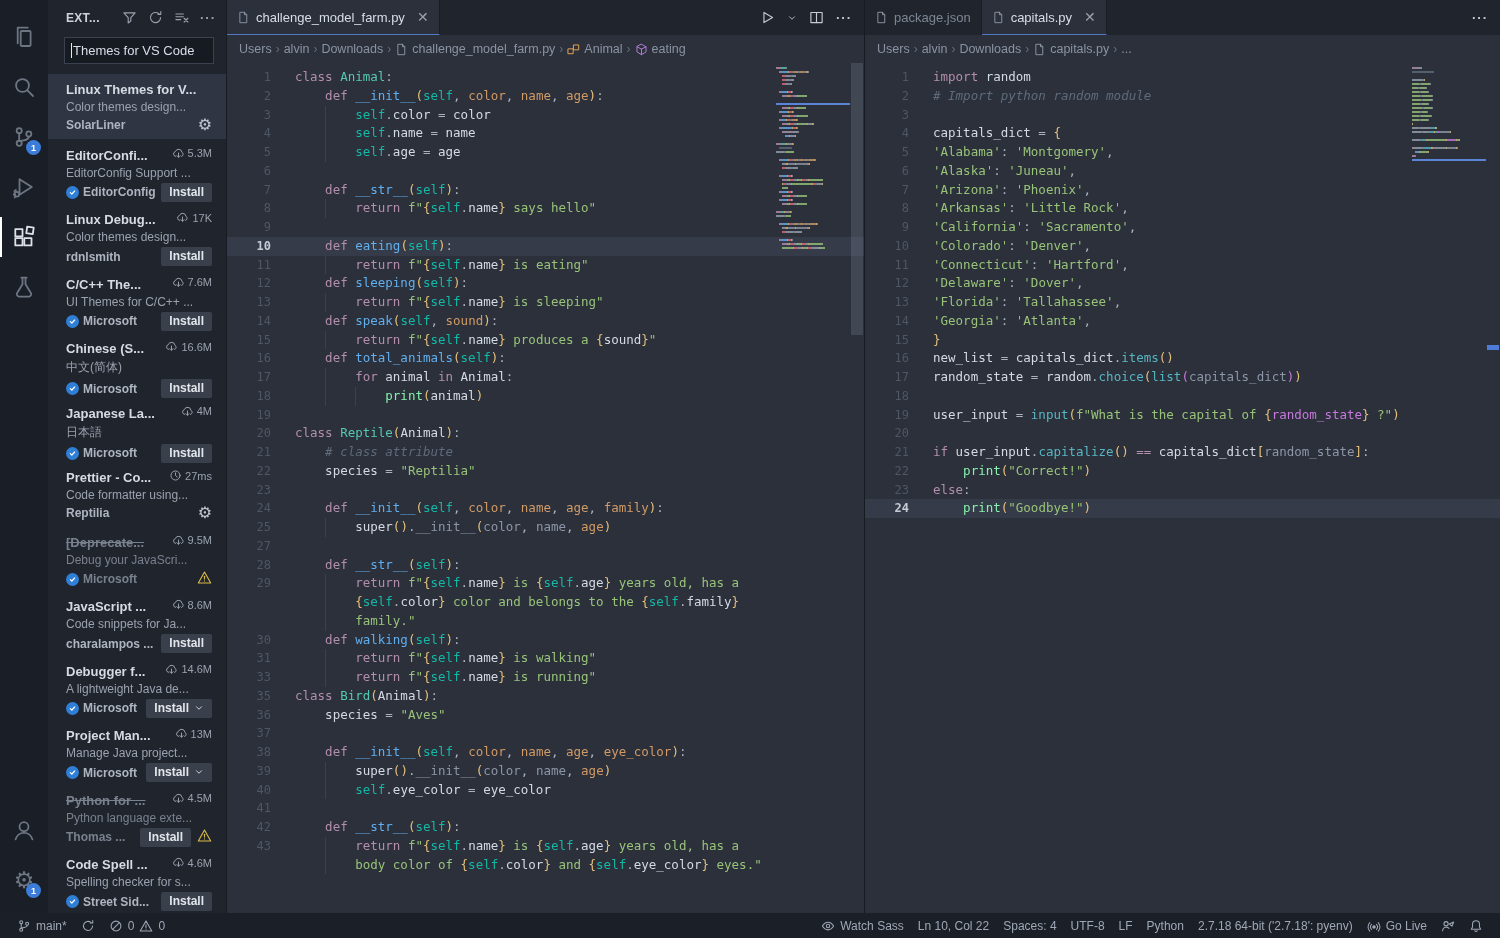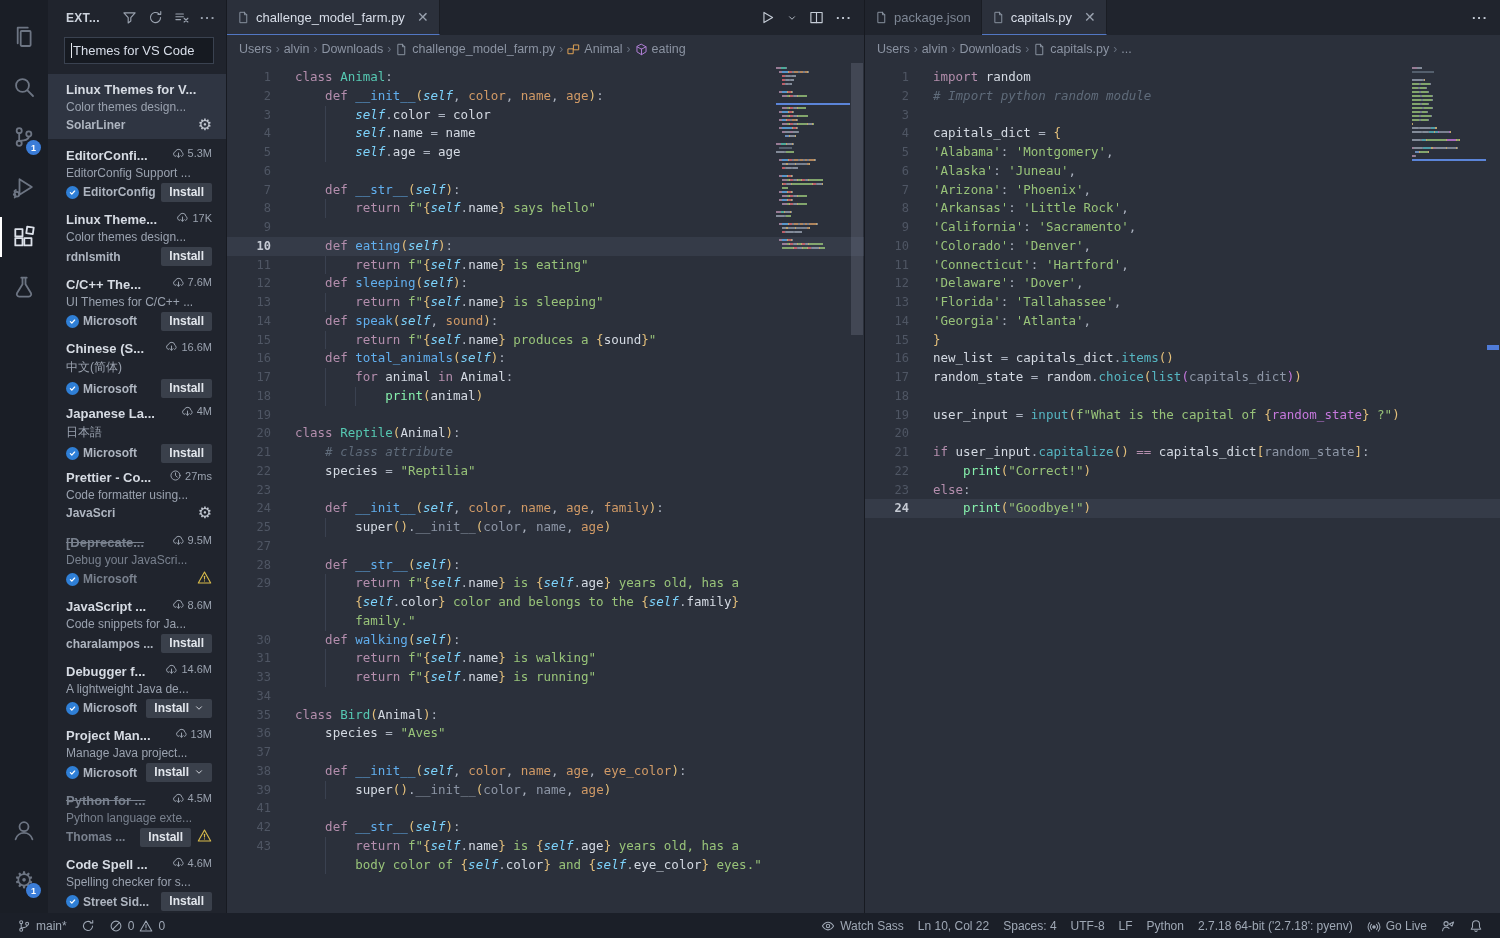--- a/index.html
+++ b/index.html
@@ -74,21 +74,21 @@
   .editor { position:relative; flex:1; overflow:hidden; }
   .code { position:absolute; left:0; top:5px; right:0; font-family:"DejaVu Sans Mono","Liberation Mono",monospace;
           font-size:12.5px; line-height:18.75px; }
   .row { display:flex; height:18.75px; white-space:pre; }
   .row.hl { background:#353b48; }
   .ln { flex:0 0 44px; text-align:right; color:#4f5664; font-size:12px; user-select:none; }
   .row.hl .ln { color:#c6cbd4; font-weight:bold; }
   .lc { flex:1; padding-left:24px; position:relative; overflow:hidden; }
   .guide { position:absolute; top:0; bottom:0; width:1px; background:#3a4150; }
   .tk-kw{color:#b48ead} .tk-cls{color:#56c8b2} .tk-fn{color:#61afef} .tk-call{color:#56b6c2}
-  .tk-blt{color:#86efac} .tk-slf{color:#7dd3fc;font-style:italic} .tk-par{color:#d19a66}
+  .tk-blt{color:#86efac} .tk-slf{color:#14b8a6;} .tk-par{color:#d19a66}
   .tk-str{color:#98c379} .tk-brc{color:#e5c07b} .tk-brc2{color:#c678dd} .tk-pln{color:#d4dae3}
   .tk-pun{color:#abb2bf} .tk-com{color:#5f6b7a;font-style:italic} .tk-dim{color:#8d96a6} .tk-mag{color:#c678dd}
 
   .minimap { position:absolute; top:4px; right:14px; width:74px; overflow:hidden; }
   .mini-row { height:3px; margin-bottom:1px; white-space:nowrap; position:relative;}
   .mini-seg { display:inline-block; height:2px; vertical-align:top; opacity:.8; }
   .mini-hl { position:absolute; left:-4px; right:-4px; top:0; height:2px; background:#5b84d8; opacity:1;}
   .vscroll { position:absolute; top:0; right:0; width:14px; bottom:0; }
   .vthumb { position:absolute; top:0; left:1px; width:12px; background:rgba(125,134,150,.28); }
   .ruler-mark { position:absolute; width:12px; height:5px; background:#4f7bd8; right:1px; }
@@ -243,21 +243,21 @@
             </span>
             <span class="ext-actions">
               <span class="install-btn">
                 <span>Install</span>
               </span>
             </span>
           </div>
         </div>
         <div class="ext-item">
           <div class="ext-l1">
-            <span class="ext-name">Linux Theme...</span>
+            <span class="ext-name">Linux Debug...</span>
             <span class="ext-stat">
               <span style="display: inline-flex;">
                 <svg viewBox="0 0 16 16" fill="none" stroke="currentColor" stroke-width="1.2" stroke-linecap="round" stroke-linejoin="round">
                   <path d="M4.6 11.6a3 3 0 0 1-.4-5.9A4.1 4.1 0 0 1 12.2 6.6a2.7 2.7 0 0 1-.4 5"></path>
                   <path d="M8 7.4v5.2M6 10.6l2 2 2-2"></path>
                 </svg>
               </span>
               <span>17K</span>
             </span>
           </div>
@@ -372,21 +372,21 @@
                   <circle cx="8" cy="8" r="5.6"></circle>
                   <path d="M8 4.8V8l2.2 2"></path>
                 </svg>
               </span>
               <span>27ms</span>
             </span>
           </div>
           <div class="ext-desc">Code formatter using...</div>
           <div class="ext-l3">
             <span class="ext-author">
-              <span>JavaScri</span>
+              <span>Reptilia</span>
             </span>
             <span class="ext-actions">
               <span class="mgear">⚙</span>
             </span>
           </div>
         </div>
         <div class="ext-item">
           <div class="ext-l1">
             <span class="ext-name deprecated">[Deprecate...</span>
             <span class="ext-stat">
@@ -677,26 +677,26 @@
           <div class="row"><span class="ln">24</span><span class="lc"><span class="tk-pln">    </span><span class="tk-kw">def </span><span class="tk-fn">__init__</span><span class="tk-brc">(</span><span class="tk-slf">self</span><span class="tk-pun">, </span><span class="tk-par">color</span><span class="tk-pun">, </span><span class="tk-par">name</span><span class="tk-pun">, </span><span class="tk-par">age</span><span class="tk-pun">, </span><span class="tk-par">family</span><span class="tk-brc">)</span><span class="tk-pun">:</span></span></div>
           <div class="row"><span class="ln">25</span><span class="lc"><span class="guide" style="left: calc(4ch + 24px);"></span><span class="tk-pln">        </span><span class="tk-pln">super</span><span class="tk-brc">()</span><span class="tk-pun">.</span><span class="tk-dim">__init__</span><span class="tk-brc">(</span><span class="tk-dim">color</span><span class="tk-pun">, </span><span class="tk-dim">name</span><span class="tk-pun">, </span><span class="tk-par">age</span><span class="tk-brc">)</span></span></div>
           <div class="row"><span class="ln">27</span><span class="lc"></span></div>
           <div class="row"><span class="ln">28</span><span class="lc"><span class="tk-pln">    </span><span class="tk-kw">def </span><span class="tk-fn">__str__</span><span class="tk-brc">(</span><span class="tk-slf">self</span><span class="tk-brc">)</span><span class="tk-pun">:</span></span></div>
           <div class="row"><span class="ln">29</span><span class="lc"><span class="guide" style="left: calc(4ch + 24px);"></span><span class="tk-pln">        </span><span class="tk-kw">return </span><span class="tk-str">f"</span><span class="tk-brc">{</span><span class="tk-slf">self</span><span class="tk-pun">.</span><span class="tk-pln">name</span><span class="tk-brc">}</span><span class="tk-str"> is </span><span class="tk-brc">{</span><span class="tk-slf">self</span><span class="tk-pun">.</span><span class="tk-pln">age</span><span class="tk-brc">}</span><span class="tk-str"> years old, has a </span></span></div>
           <div class="row"><span class="ln"></span><span class="lc"><span class="guide" style="left: calc(4ch + 24px);"></span><span class="tk-pln">        </span><span class="tk-brc">{</span><span class="tk-slf">self</span><span class="tk-pun">.</span><span class="tk-pln">color</span><span class="tk-brc">}</span><span class="tk-str"> color and belongs to the </span><span class="tk-brc">{</span><span class="tk-slf">self</span><span class="tk-pun">.</span><span class="tk-pln">family</span><span class="tk-brc">}</span></span></div>
           <div class="row"><span class="ln"></span><span class="lc"><span class="guide" style="left: calc(4ch + 24px);"></span><span class="tk-pln">        </span><span class="tk-str">family."</span></span></div>
           <div class="row"><span class="ln">30</span><span class="lc"><span class="tk-pln">    </span><span class="tk-kw">def </span><span class="tk-fn">walking</span><span class="tk-brc">(</span><span class="tk-slf">self</span><span class="tk-brc">)</span><span class="tk-pun">:</span></span></div>
           <div class="row"><span class="ln">31</span><span class="lc"><span class="guide" style="left: calc(4ch + 24px);"></span><span class="tk-pln">        </span><span class="tk-kw">return </span><span class="tk-str">f"</span><span class="tk-brc">{</span><span class="tk-slf">self</span><span class="tk-pun">.</span><span class="tk-pln">name</span><span class="tk-brc">}</span><span class="tk-str"> is walking"</span></span></div>
           <div class="row"><span class="ln">33</span><span class="lc"><span class="guide" style="left: calc(4ch + 24px);"></span><span class="tk-pln">        </span><span class="tk-kw">return </span><span class="tk-str">f"</span><span class="tk-brc">{</span><span class="tk-slf">self</span><span class="tk-pun">.</span><span class="tk-pln">name</span><span class="tk-brc">}</span><span class="tk-str"> is running"</span></span></div>
-          <div class="row"><span class="ln">34</span><span class="lc"></span></div>
           <div class="row"><span class="ln">35</span><span class="lc"><span class="tk-kw">class </span><span class="tk-cls">Bird</span><span class="tk-brc">(</span><span class="tk-pln">Animal</span><span class="tk-brc">)</span><span class="tk-pun">:</span></span></div>
           <div class="row"><span class="ln">36</span><span class="lc"><span class="tk-pln">    species</span><span class="tk-pun"> = </span><span class="tk-str">"Aves"</span></span></div>
           <div class="row"><span class="ln">37</span><span class="lc"></span></div>
           <div class="row"><span class="ln">38</span><span class="lc"><span class="tk-pln">    </span><span class="tk-kw">def </span><span class="tk-fn">__init__</span><span class="tk-brc">(</span><span class="tk-slf">self</span><span class="tk-pun">, </span><span class="tk-par">color</span><span class="tk-pun">, </span><span class="tk-par">name</span><span class="tk-pun">, </span><span class="tk-par">age</span><span class="tk-pun">, </span><span class="tk-par">eye_color</span><span class="tk-brc">)</span><span class="tk-pun">:</span></span></div>
           <div class="row"><span class="ln">39</span><span class="lc"><span class="guide" style="left: calc(4ch + 24px);"></span><span class="tk-pln">        </span><span class="tk-pln">super</span><span class="tk-brc">()</span><span class="tk-pun">.</span><span class="tk-dim">__init__</span><span class="tk-brc">(</span><span class="tk-dim">color</span><span class="tk-pun">, </span><span class="tk-dim">name</span><span class="tk-pun">, </span><span class="tk-par">age</span><span class="tk-brc">)</span></span></div>
+          <div class="row"><span class="ln">40</span><span class="lc"><span class="guide" style="left: calc(4ch + 24px);"></span><span class="tk-pln">        </span><span class="tk-slf">self</span><span class="tk-pun">.</span><span class="tk-pln">eye_color</span><span class="tk-pun"> = </span><span class="tk-pln">eye_color</span></span></div>
           <div class="row"><span class="ln">41</span><span class="lc"></span></div>
           <div class="row"><span class="ln">42</span><span class="lc"><span class="tk-pln">    </span><span class="tk-kw">def </span><span class="tk-fn">__str__</span><span class="tk-brc">(</span><span class="tk-slf">self</span><span class="tk-brc">)</span><span class="tk-pun">:</span></span></div>
           <div class="row"><span class="ln">43</span><span class="lc"><span class="guide" style="left: calc(4ch + 24px);"></span><span class="tk-pln">        </span><span class="tk-kw">return </span><span class="tk-str">f"</span><span class="tk-brc">{</span><span class="tk-slf">self</span><span class="tk-pun">.</span><span class="tk-pln">name</span><span class="tk-brc">}</span><span class="tk-str"> is </span><span class="tk-brc">{</span><span class="tk-slf">self</span><span class="tk-pun">.</span><span class="tk-pln">age</span><span class="tk-brc">}</span><span class="tk-str"> years old, has a </span></span></div>
           <div class="row"><span class="ln"></span><span class="lc"><span class="guide" style="left: calc(4ch + 24px);"></span><span class="tk-pln">        </span><span class="tk-str">body color of </span><span class="tk-brc">{</span><span class="tk-slf">self</span><span class="tk-pun">.</span><span class="tk-pln">color</span><span class="tk-brc">}</span><span class="tk-str"> and </span><span class="tk-brc">{</span><span class="tk-slf">self</span><span class="tk-pun">.</span><span class="tk-pln">eye_color</span><span class="tk-brc">}</span><span class="tk-str"> eyes."</span></span></div>
         </div>
       <div class="minimap" id="mini-left">
           <div class="mini-row"><span class="mini-seg" style="width: 5px; background: rgb(180, 142, 173);">​</span><span class="mini-seg" style="width: 5px; background: rgb(86, 200, 178);">​</span><span class="mini-seg" style="width: 1px; background: rgb(139, 147, 162);">​</span></div>
           <div class="mini-row"><span class="mini-seg" style="width: 3px; background: transparent;">​</span><span class="mini-seg" style="width: 3px; background: rgb(180, 142, 173);">​</span><span class="mini-seg" style="width: 6px; background: rgb(97, 175, 239);">​</span><span class="mini-seg" style="width: 1px; background: rgb(229, 192, 123);">​</span><span class="mini-seg" style="width: 3px; background: rgb(224, 108, 117);">​</span><span class="mini-seg" style="width: 2px; background: rgb(139, 147, 162);">​</span><span class="mini-seg" style="width: 4px; background: rgb(209, 154, 102);">​</span><span class="mini-seg" style="width: 2px; background: rgb(139, 147, 162);">​</span><span class="mini-seg" style="width: 3px; background: rgb(209, 154, 102);">​</span><span class="mini-seg" style="width: 2px; background: rgb(139, 147, 162);">​</span><span class="mini-seg" style="width: 2px; background: rgb(209, 154, 102);">​</span><span class="mini-seg" style="width: 1px; background: rgb(229, 192, 123);">​</span><span class="mini-seg" style="width: 1px; background: rgb(139, 147, 162);">​</span></div>
           <div class="mini-row"><span class="mini-seg" style="width: 6px; background: transparent;">​</span><span class="mini-seg" style="width: 3px; background: rgb(224, 108, 117);">​</span><span class="mini-seg" style="width: 1px; background: rgb(139, 147, 162);">​</span><span class="mini-seg" style="width: 4px; background: rgb(154, 163, 178);">​</span><span class="mini-seg" style="width: 2px; background: rgb(139, 147, 162);">​</span><span class="mini-seg" style="width: 4px; background: rgb(154, 163, 178);">​</span></div>
           <div class="mini-row"><span class="mini-seg" style="width: 6px; background: transparent;">​</span><span class="mini-seg" style="width: 3px; background: rgb(224, 108, 117);">​</span><span class="mini-seg" style="width: 1px; background: rgb(139, 147, 162);">​</span><span class="mini-seg" style="width: 3px; background: rgb(154, 163, 178);">​</span><span class="mini-seg" style="width: 2px; background: rgb(139, 147, 162);">​</span><span class="mini-seg" style="width: 3px; background: rgb(154, 163, 178);">​</span></div>

